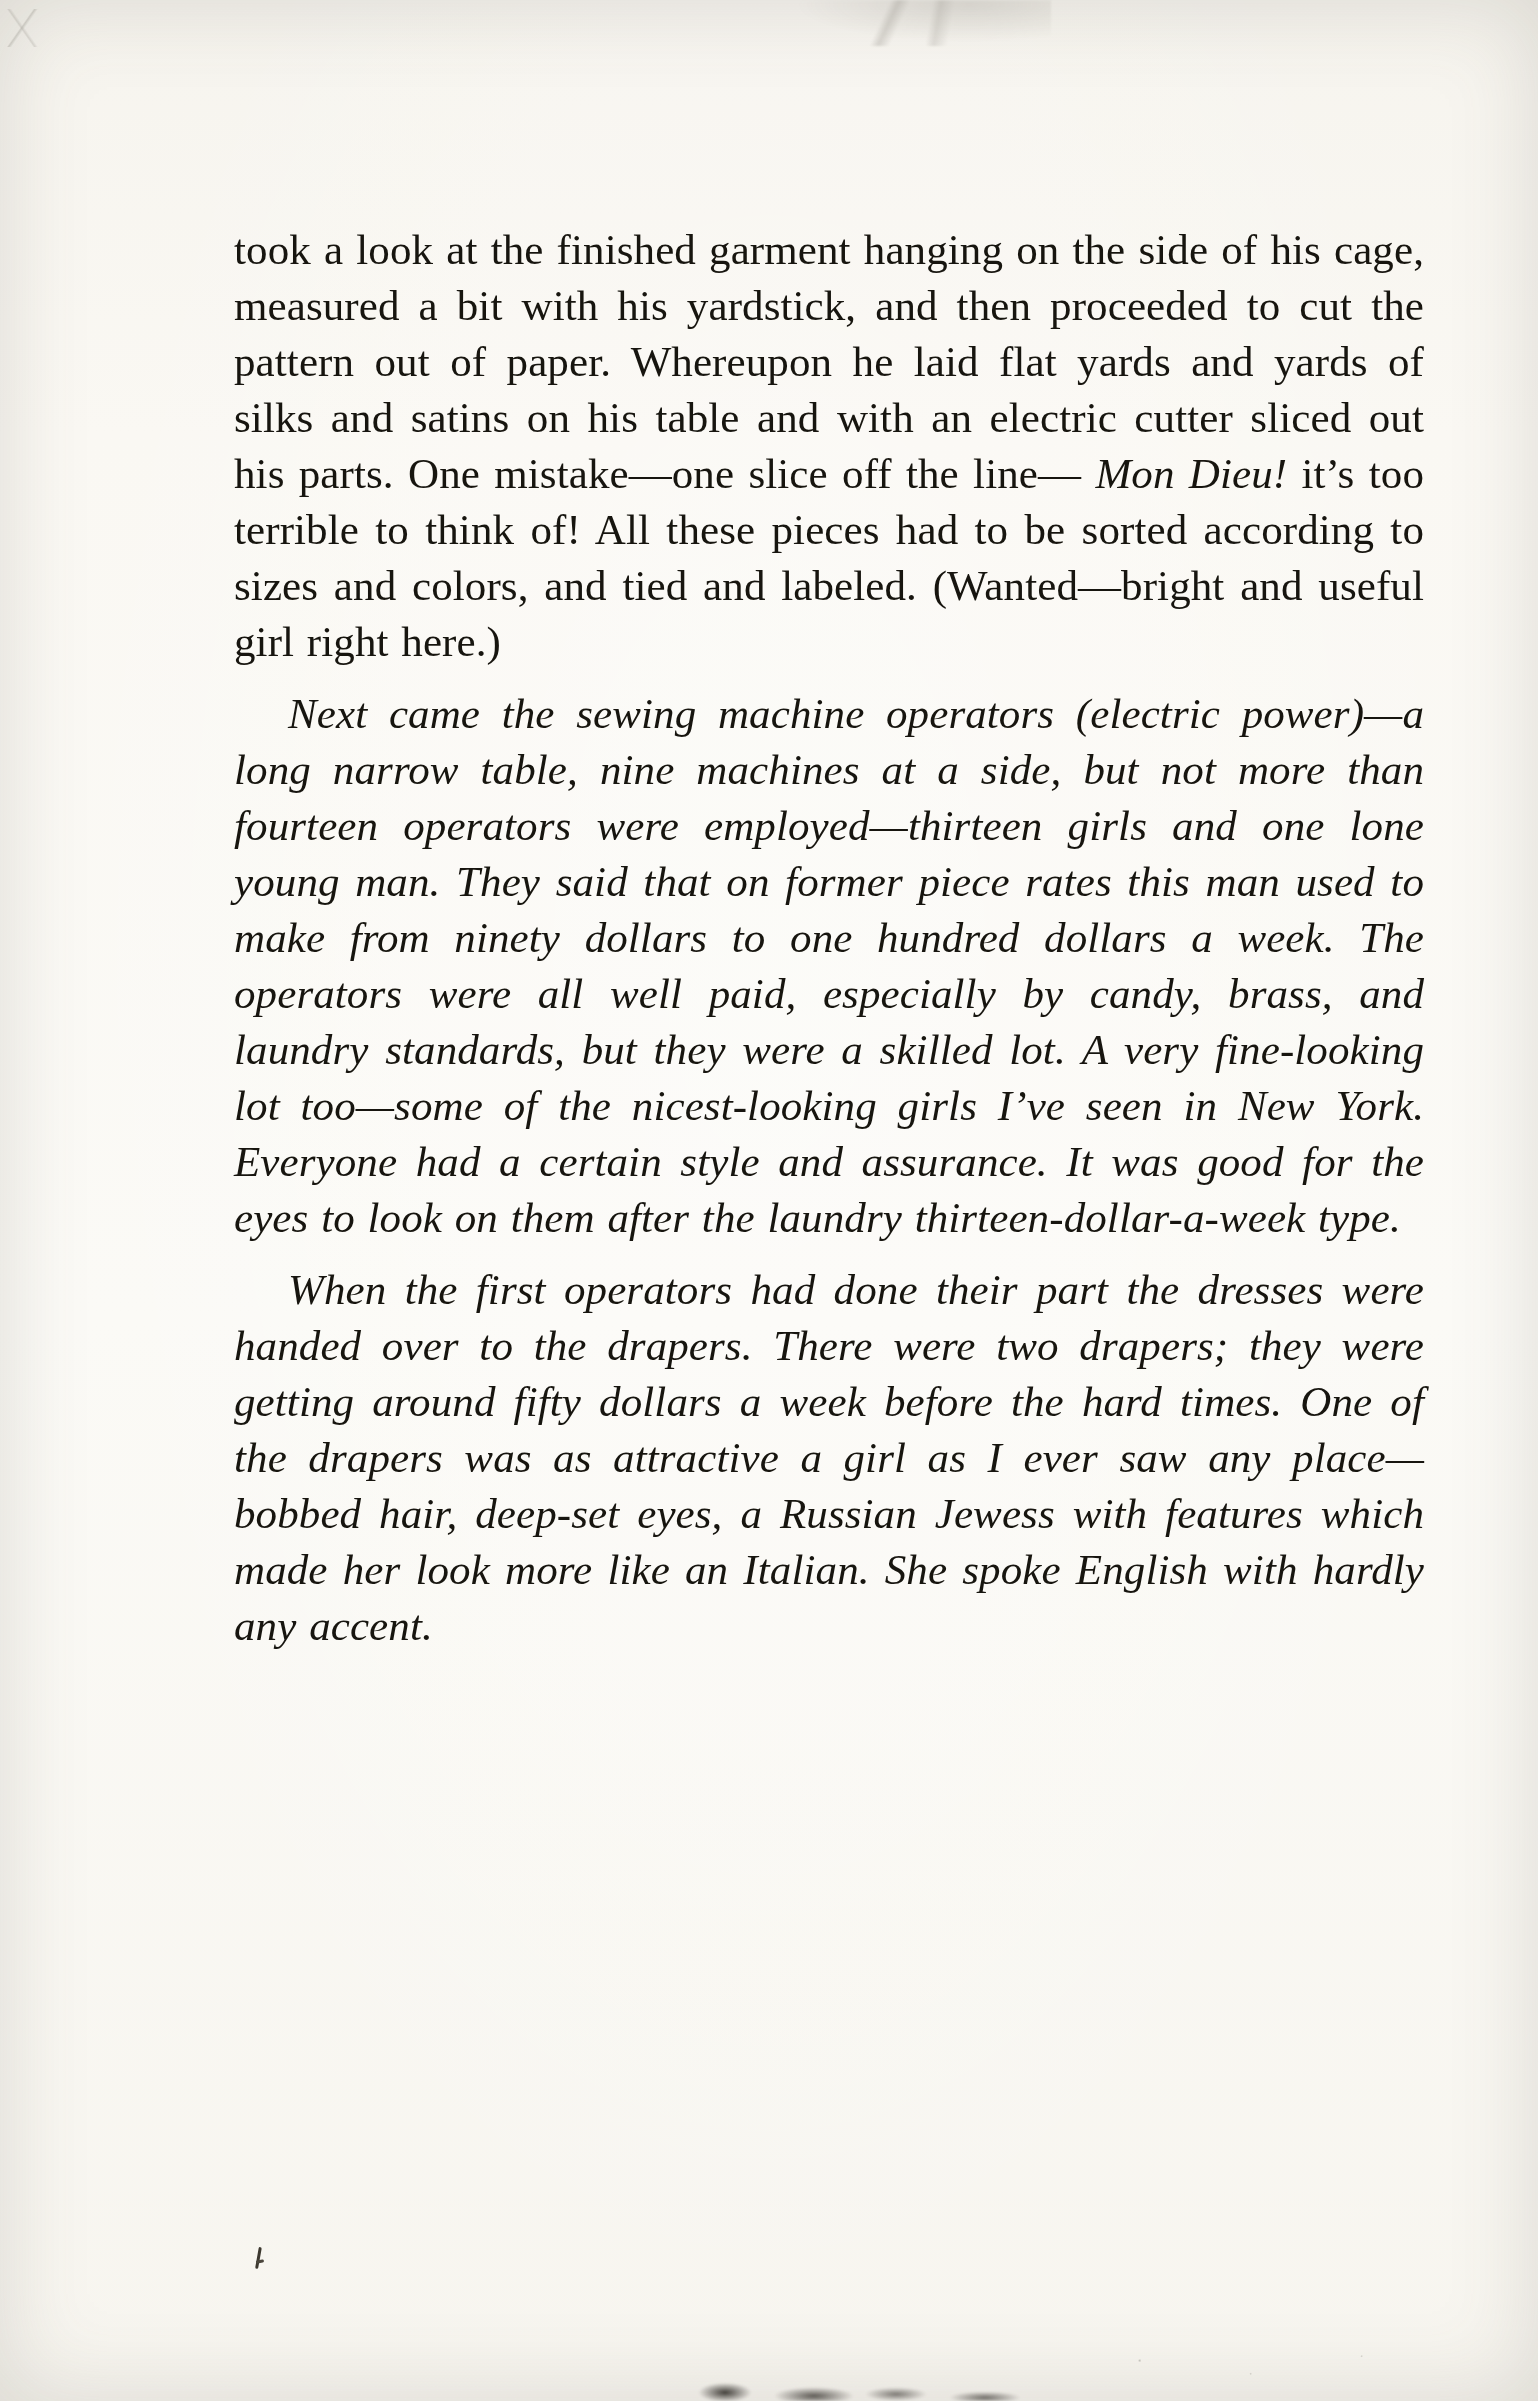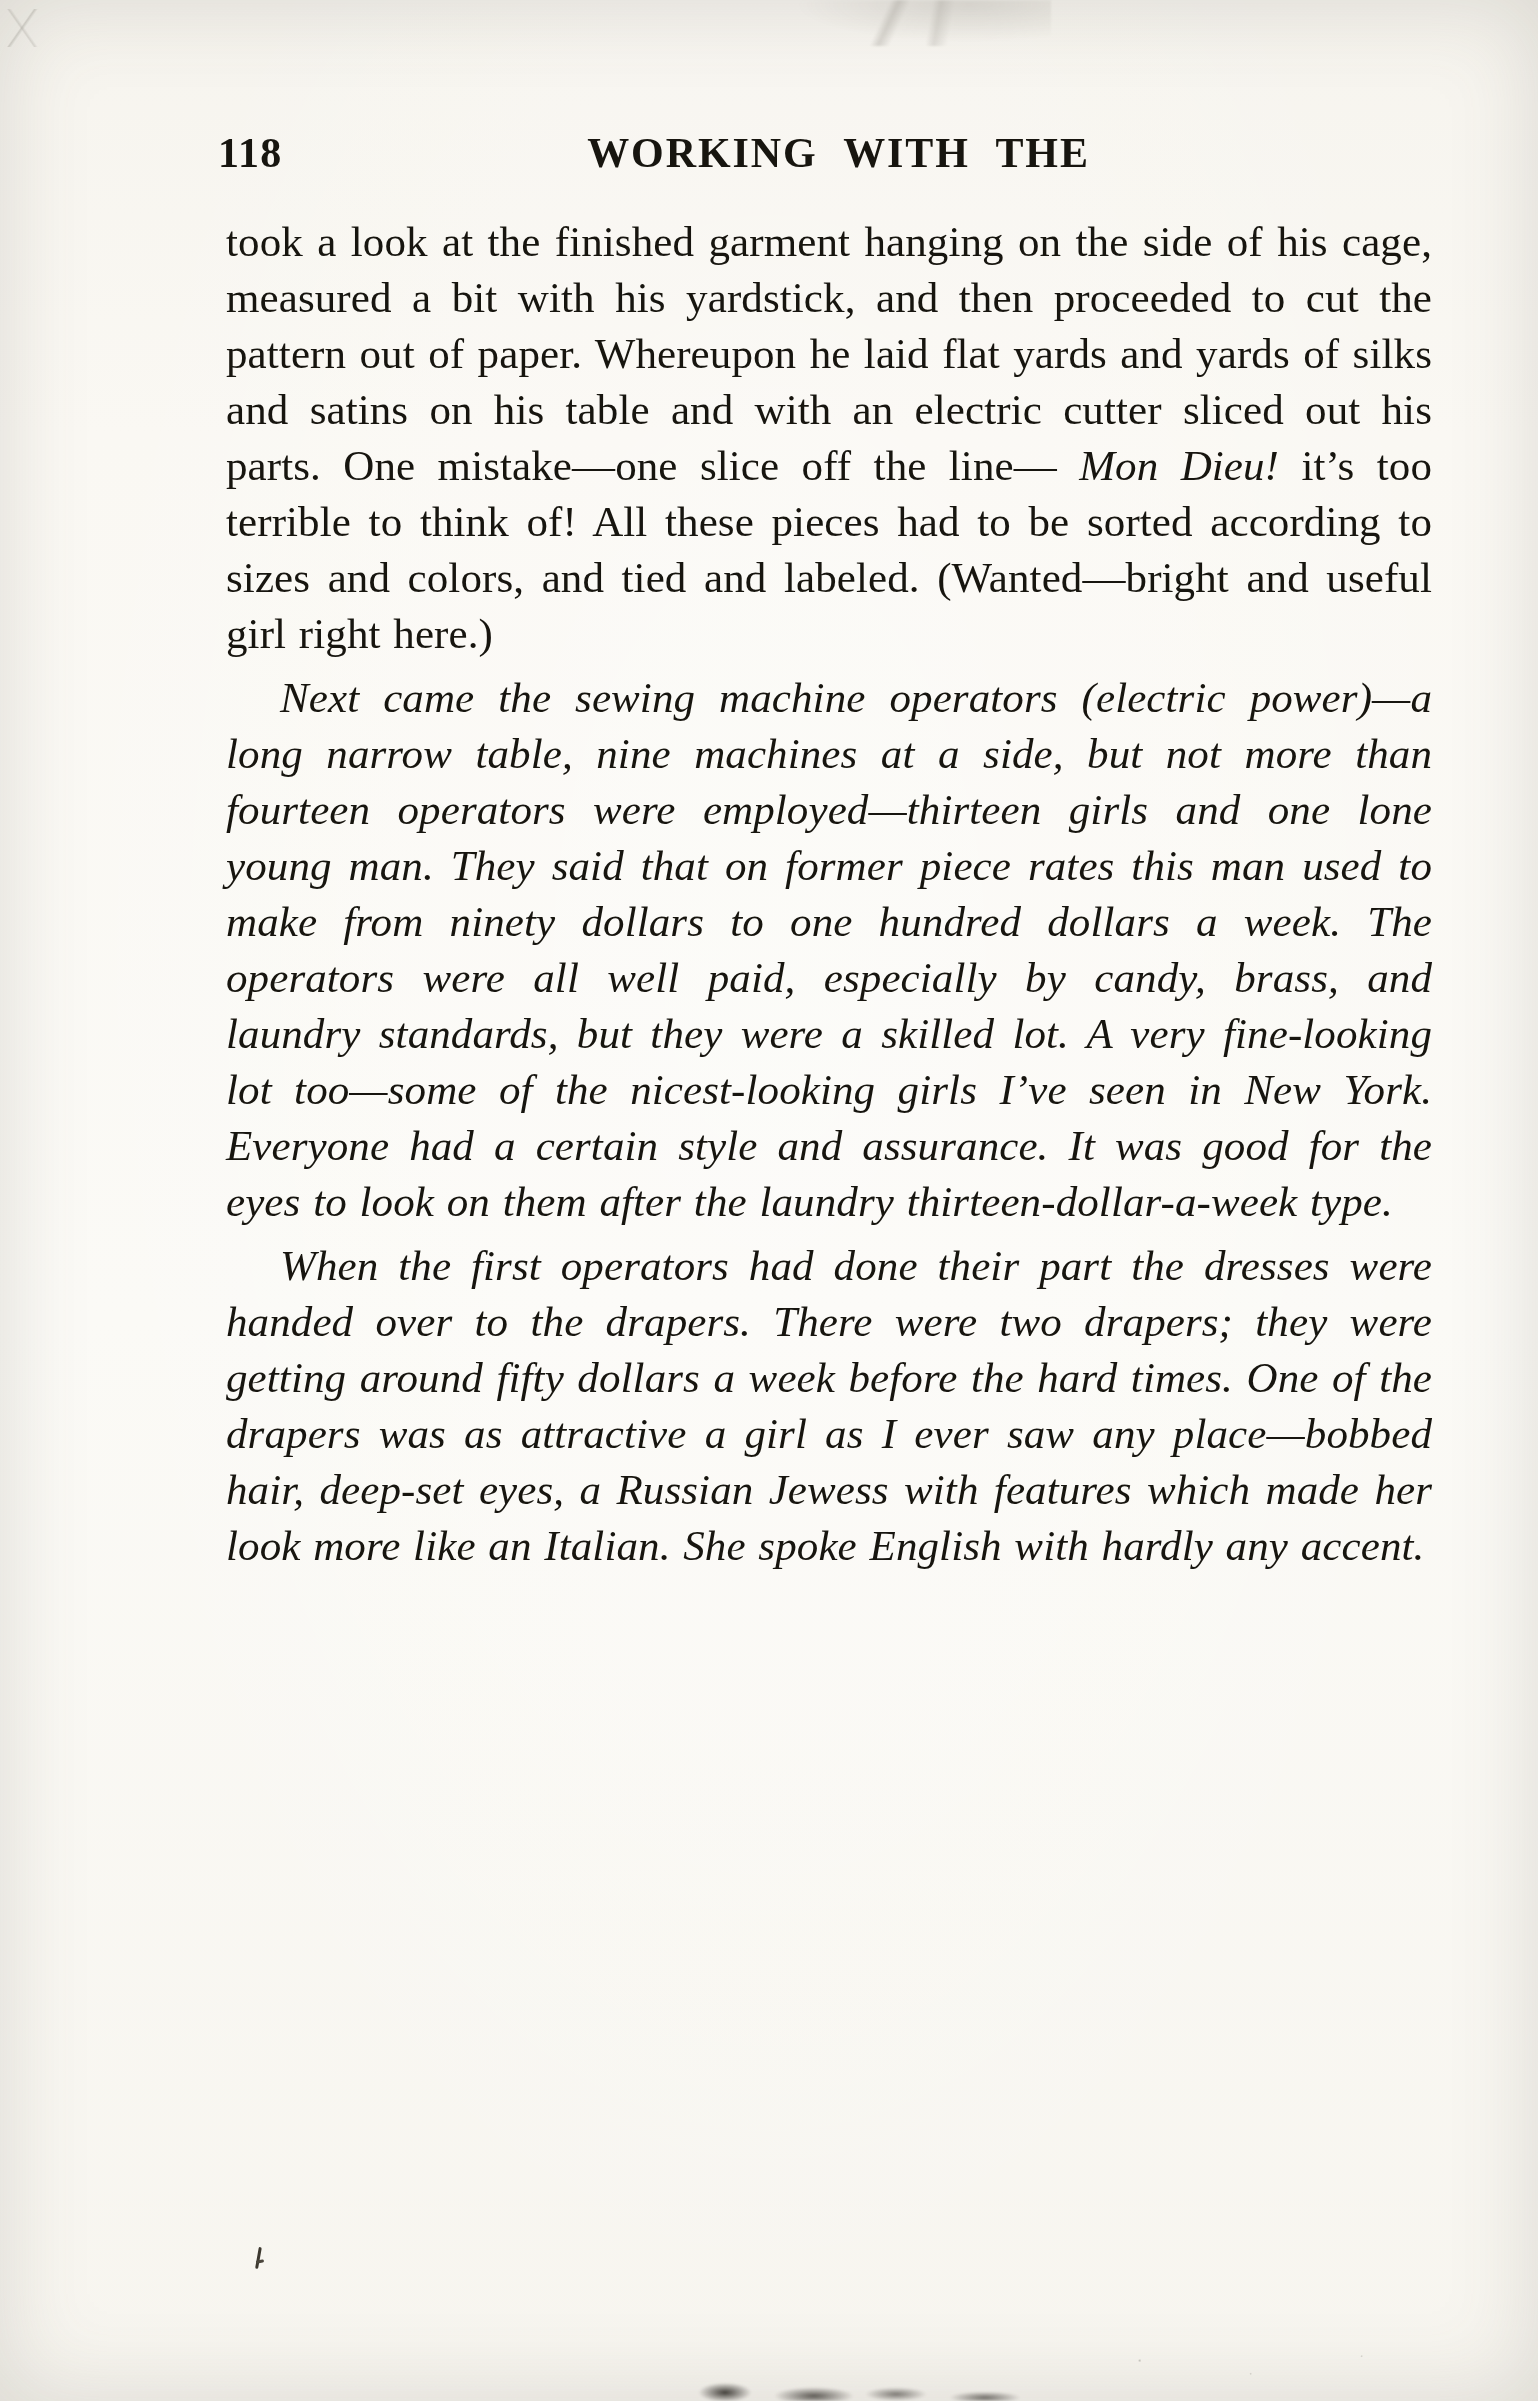--- a/index.html
+++ b/index.html
@@ -52,21 +52,21 @@
     top: 206px;
     left: 218px;
     width: 1222px;
     font-size: 43px;
     line-height: 56px;
     letter-spacing: 0.1px;
     word-spacing: 1.9px;
     text-align: justify;
   }
   .body-text p {
-    margin: 8px;
+    margin: 16px;
     text-indent: 0;
   }
   .body-text p.indent {
     text-indent: 54px;
     font-style: italic;
   }
   .italic {
     font-style: italic;
   }
 
@@ -150,24 +150,20 @@
       radial-gradient(circle 1.9px at 45% 70%, rgba(80,75,65,0.4), transparent 70%),
       radial-gradient(circle 1.9px at 80% 30%, rgba(80,75,65,0.4), transparent 70%);
     opacity: 0.6;
   }
 </style>
 </head>
 <body>
 
 <div class="scan-page">
 
-  <header class="running-head">
-    <span class="page-number">118</span>
-    <span class="running-title">WORKING WITH THE</span>
-  </header>
 
   <div class="body-text">
       <p class=""><span>took a look at the finished garment hanging on the side of his cage, measured a bit with his yardstick, and then proceeded to cut the pattern out of paper. Whereupon he laid flat yards and yards of silks and satins on his table and with an electric cutter sliced out his parts. One mistake—one slice off the line— </span><span class="italic">Mon Dieu!</span><span> it’s too terrible to think of! All these pieces had to be sorted according to sizes and colors, and tied and labeled. (Wanted—bright and useful girl right here.)</span></p>
       <p class="indent"><span>Next came the sewing machine operators (electric power)—a long narrow table, nine machines at a side, but not more than fourteen operators were employed—thirteen girls and one lone young man. They said that on former piece rates this man used to make from ninety dollars to one hundred dollars a week. The operators were all well paid, especially by candy, brass, and laundry standards, but they were a skilled lot. A very fine-looking lot too—some of the nicest-looking girls I’ve seen in New York. Everyone had a certain style and assurance. It was good for the eyes to look on them after the laundry thirteen-dollar-a-week type.</span></p>
       <p class="indent"><span>When the first operators had done their part the dresses were handed over to the drapers. There were two drapers; they were getting around fifty dollars a week before the hard times. One of the drapers was as attractive a girl as I ever saw any place—bobbed hair, deep-set eyes, a Russian Jewess with features which made her look more like an Italian. She spoke English with hardly any accent.</span></p>
     </div>
 
   <div class="artifact smudge-top"></div>
   <div class="artifact corner-mark-top-left"></div>
   <div class="artifact mark-bottom-left"></div>

